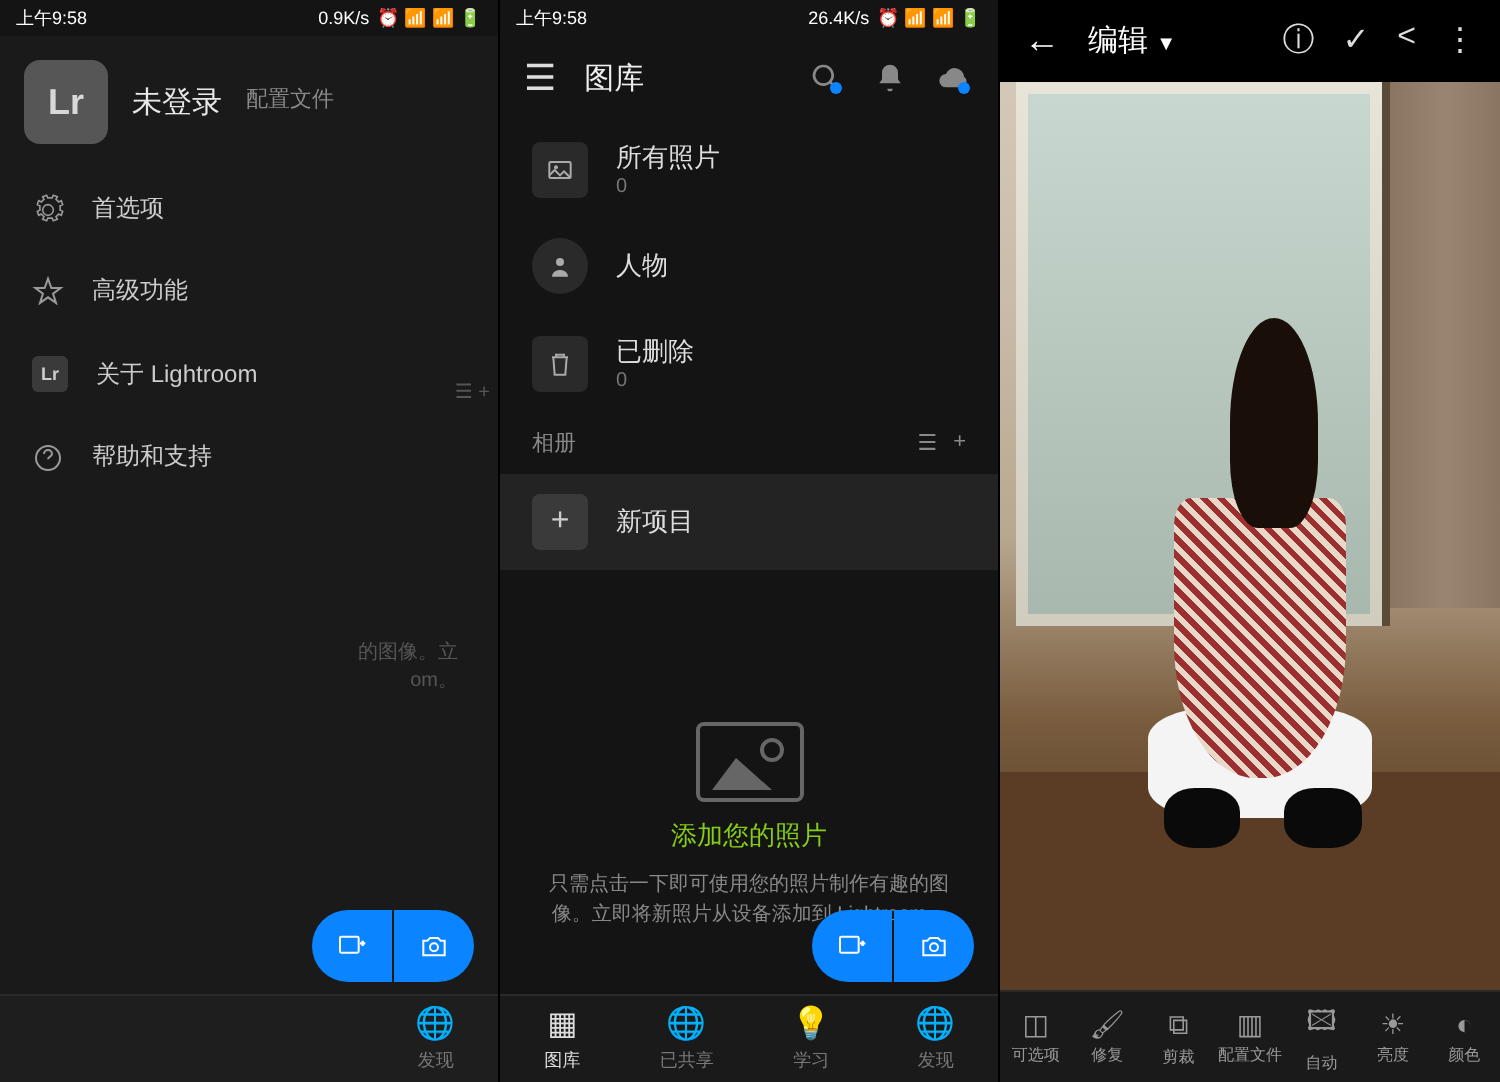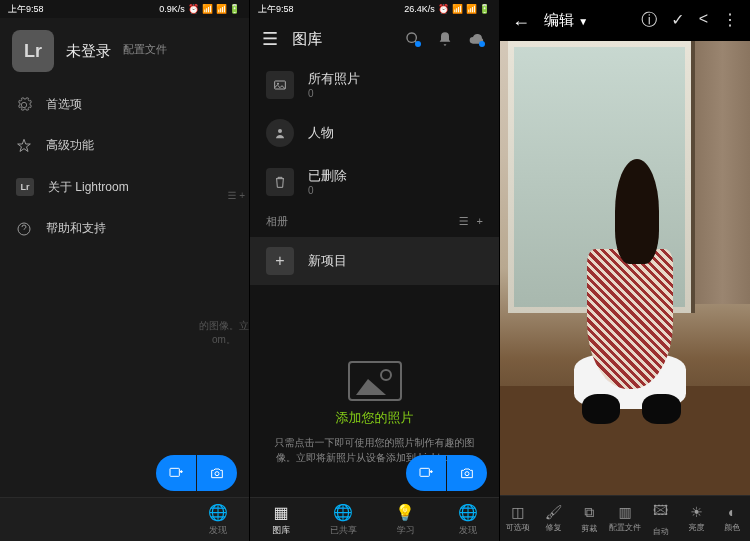--- a/index.html
+++ b/index.html
@@ -139,21 +139,21 @@
           <svg viewBox="0 0 24 24">
             <circle cx="12" cy="12" r="9" fill="none" stroke="currentColor" stroke-width="1.5"></circle>
             <path d="M9 9a3 3 0 116 0c0 2-3 2-3 4m0 3h.01" fill="none" stroke="currentColor" stroke-width="1.5"></path>
           </svg>
         </span>
       <span>帮助和支持</span>
     </div>
   </div>
   <div class="s1-partial">
     <div style="position:absolute;top:140px;right:4px"><span>☰</span> <span>+</span></div>
-    <div style="position:absolute;bottom:150px;right:0;text-align:center">
+    <div style="position:absolute;bottom:150px;right:20px;text-align:right">
       <div>的图像。立</div>
       <div>om。</div>
     </div>
   </div>
   <div class="fab-row">
     <div class="fab fab-left">
         <svg viewBox="0 0 24 24">
           <rect x="3" y="5" width="14" height="12" rx="1" fill="none" stroke="#fff" stroke-width="1.5"></rect>
           <path d="M18 10h4m-2-2v4" stroke="#fff" stroke-width="1.8"></path>
         </svg>

